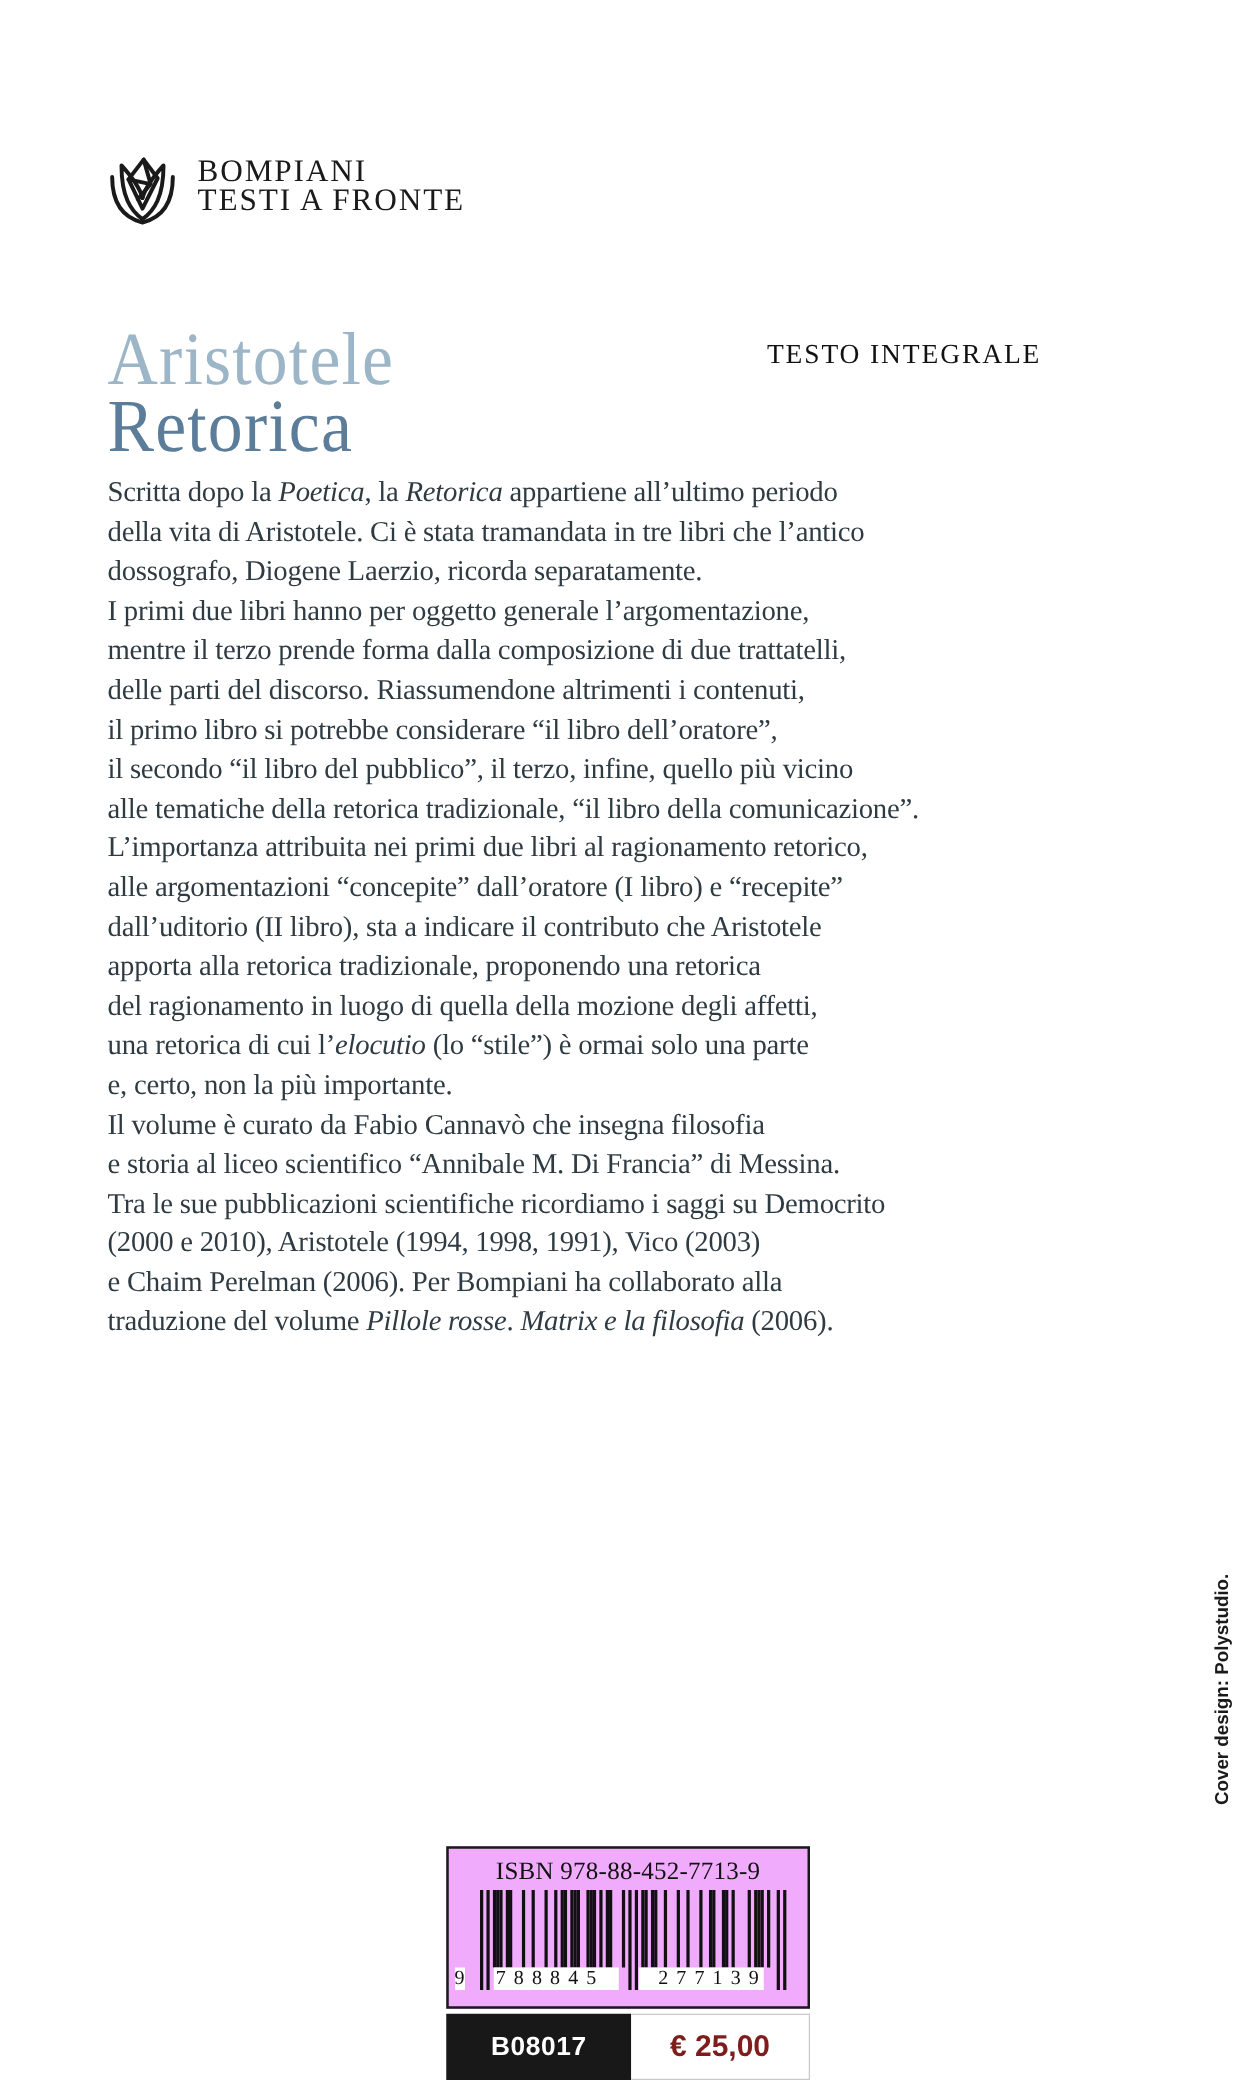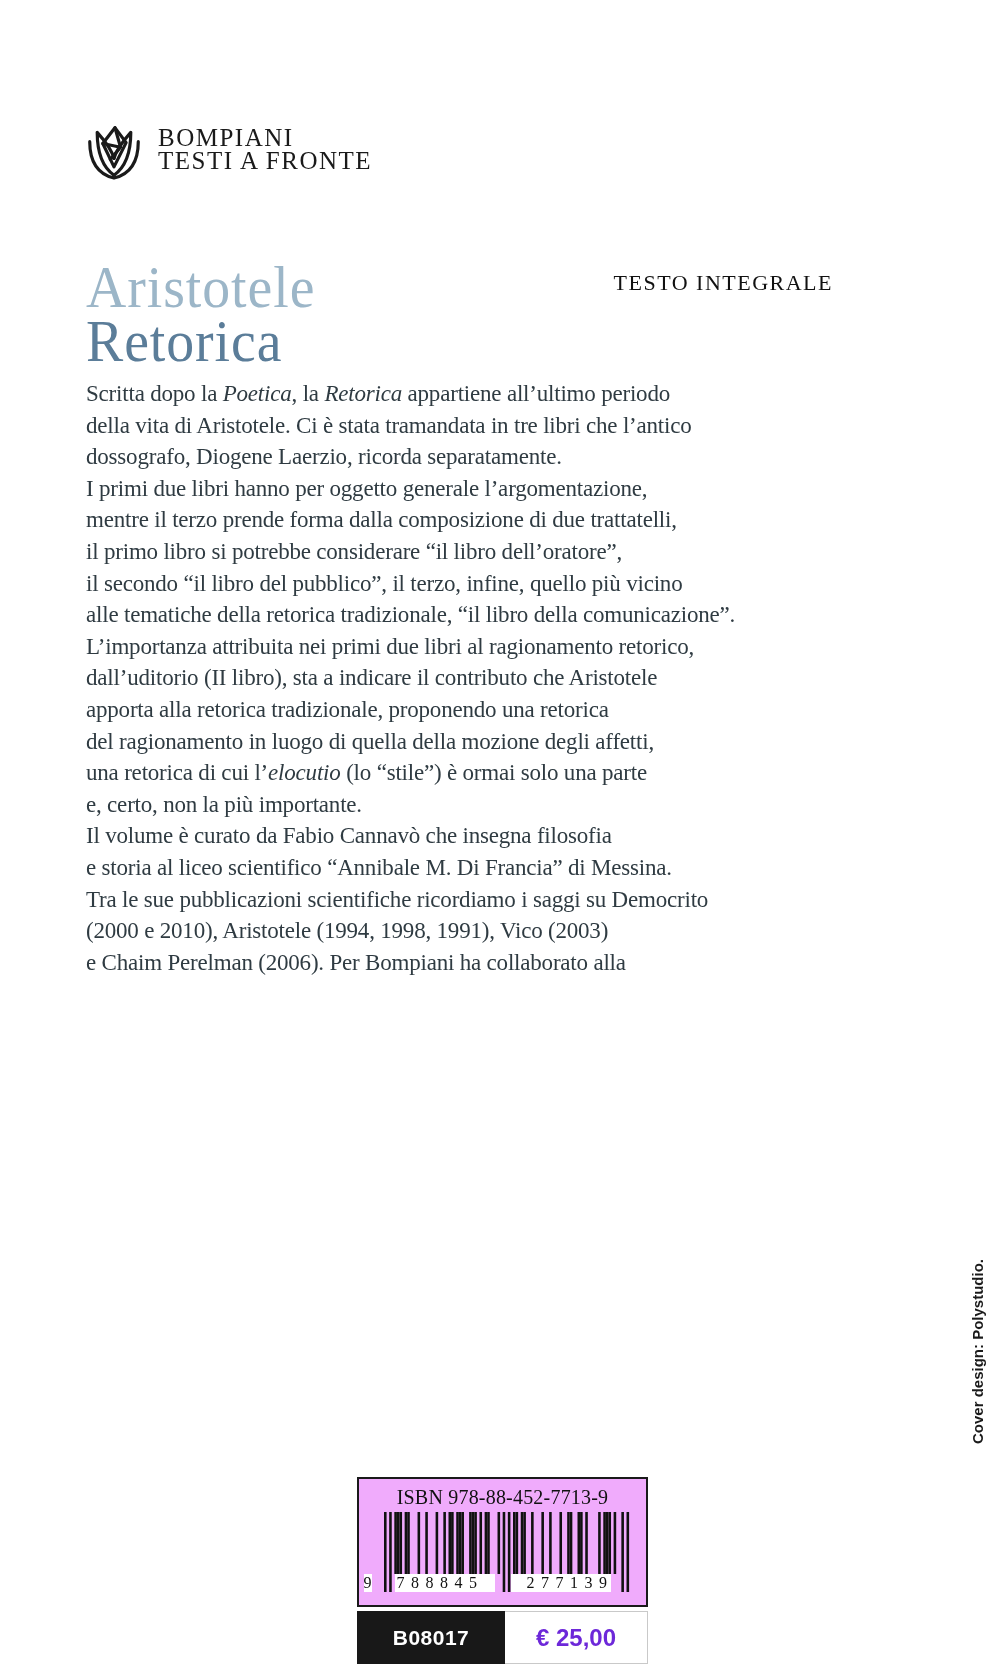--- a/index.html
+++ b/index.html
@@ -46,21 +46,21 @@
   #ean-d0{left:-12px;}
   #ean-d1{left:19px;width:100px;letter-spacing:6.5px;text-align:left;padding-left:2px;box-sizing:border-box;}
   #ean-d2{left:135px;width:100px;letter-spacing:6.5px;text-align:left;padding-left:16px;box-sizing:border-box;}
   
   #price-strip{position:absolute;left:357px;top:1611px;width:291px;height:53px;
     display:flex;font-family:"Liberation Sans", sans-serif;}
   #code-box{width:148px;background:#181818;color:#fff;display:flex;
     align-items:center;justify-content:center;font-size:21px;font-weight:bold;letter-spacing:0.5px;}
   #price-box{flex:1;background:#fff;border:1px solid #c9c9c9;border-left:none;
     display:flex;align-items:center;justify-content:center;
-    font-size:24px;font-weight:bold;color:#6d28d9;box-sizing:border-box;}
+    font-size:24px;font-weight:bold;color:#7f1d1d;box-sizing:border-box;}
 </style>
 </head>
 <body>
 
 <div id="page">
 
   <div id="logo">
     <svg id="logo-icon" viewBox="0 0 60 64" fill="none" stroke="#1a1a1a" stroke-width="3.4" stroke-linejoin="round" stroke-linecap="round">
       <path d="M4,22 C4,45 14,57 30,61 C46,57 56,45 56,22"></path>
       <path d="M30,58 C20,51 12,39 12,12 C21,22 28,32 30,40"></path>
@@ -77,34 +77,37 @@
   <div id="author">Aristotele</div>
   <div id="title">Retorica</div>
   <div id="edition">TESTO INTEGRALE</div>
 
   <div id="body-lines">
       <div class="bline"><span>Scritta dopo la </span><em>Poetica</em><span>, la </span><em>Retorica</em><span> appartiene all’ultimo periodo</span></div>
       <div class="bline"><span>della vita di Aristotele. Ci è stata tramandata in tre libri che l’antico</span></div>
       <div class="bline"><span>dossografo, Diogene Laerzio, ricorda separatamente.</span></div>
       <div class="bline"><span>I primi due libri hanno per oggetto generale l’argomentazione,</span></div>
       <div class="bline"><span>mentre il terzo prende forma dalla composizione di due trattatelli,</span></div>
+      <div class="bline"><span>delle parti del discorso. Riassumendone altrimenti i contenuti,</span></div>
       <div class="bline"><span>il primo libro si potrebbe considerare “il libro dell’oratore”,</span></div>
       <div class="bline"><span>il secondo “il libro del pubblico”, il terzo, infine, quello più vicino</span></div>
       <div class="bline"><span>alle tematiche della retorica tradizionale, “il libro della comunicazione”.</span></div>
       <div class="bline"><span>L’importanza attribuita nei primi due libri al ragionamento retorico,</span></div>
+      <div class="bline"><span>alle argomentazioni “concepite” dall’oratore (I libro) e “recepite”</span></div>
       <div class="bline"><span>dall’uditorio (II libro), sta a indicare il contributo che Aristotele</span></div>
       <div class="bline"><span>apporta alla retorica tradizionale, proponendo una retorica</span></div>
       <div class="bline"><span>del ragionamento in luogo di quella della mozione degli affetti,</span></div>
       <div class="bline"><span>una retorica di cui l’</span><em>elocutio</em><span> (lo “stile”) è ormai solo una parte</span></div>
       <div class="bline"><span>e, certo, non la più importante.</span></div>
       <div class="bline"><span>Il volume è curato da Fabio Cannavò che insegna filosofia</span></div>
       <div class="bline"><span>e storia al liceo scientifico “Annibale M. Di Francia” di Messina.</span></div>
       <div class="bline"><span>Tra le sue pubblicazioni scientifiche ricordiamo i saggi su Democrito</span></div>
       <div class="bline"><span>(2000 e 2010), Aristotele (1994, 1998, 1991), Vico (2003)</span></div>
       <div class="bline"><span>e Chaim Perelman (2006). Per Bompiani ha collaborato alla</span></div>
+      <div class="bline"><span>traduzione del volume </span><em>Pillole rosse</em><span>. </span><em>Matrix e la filosofia</em><span> (2006).</span></div>
     </div>
 
   <div id="cover-credit">Cover design: Polystudio.</div>
 
   <div id="isbn-box">
     <div id="isbn-label">ISBN 978-88-452-7713-9</div>
     <div id="ean">
       <svg id="ean-svg" width="254" height="84">
           <rect x="8.00" y="0" width="2.58" height="80" fill="#111"></rect>
           <rect x="13.16" y="0" width="2.58" height="80" fill="#111"></rect>

